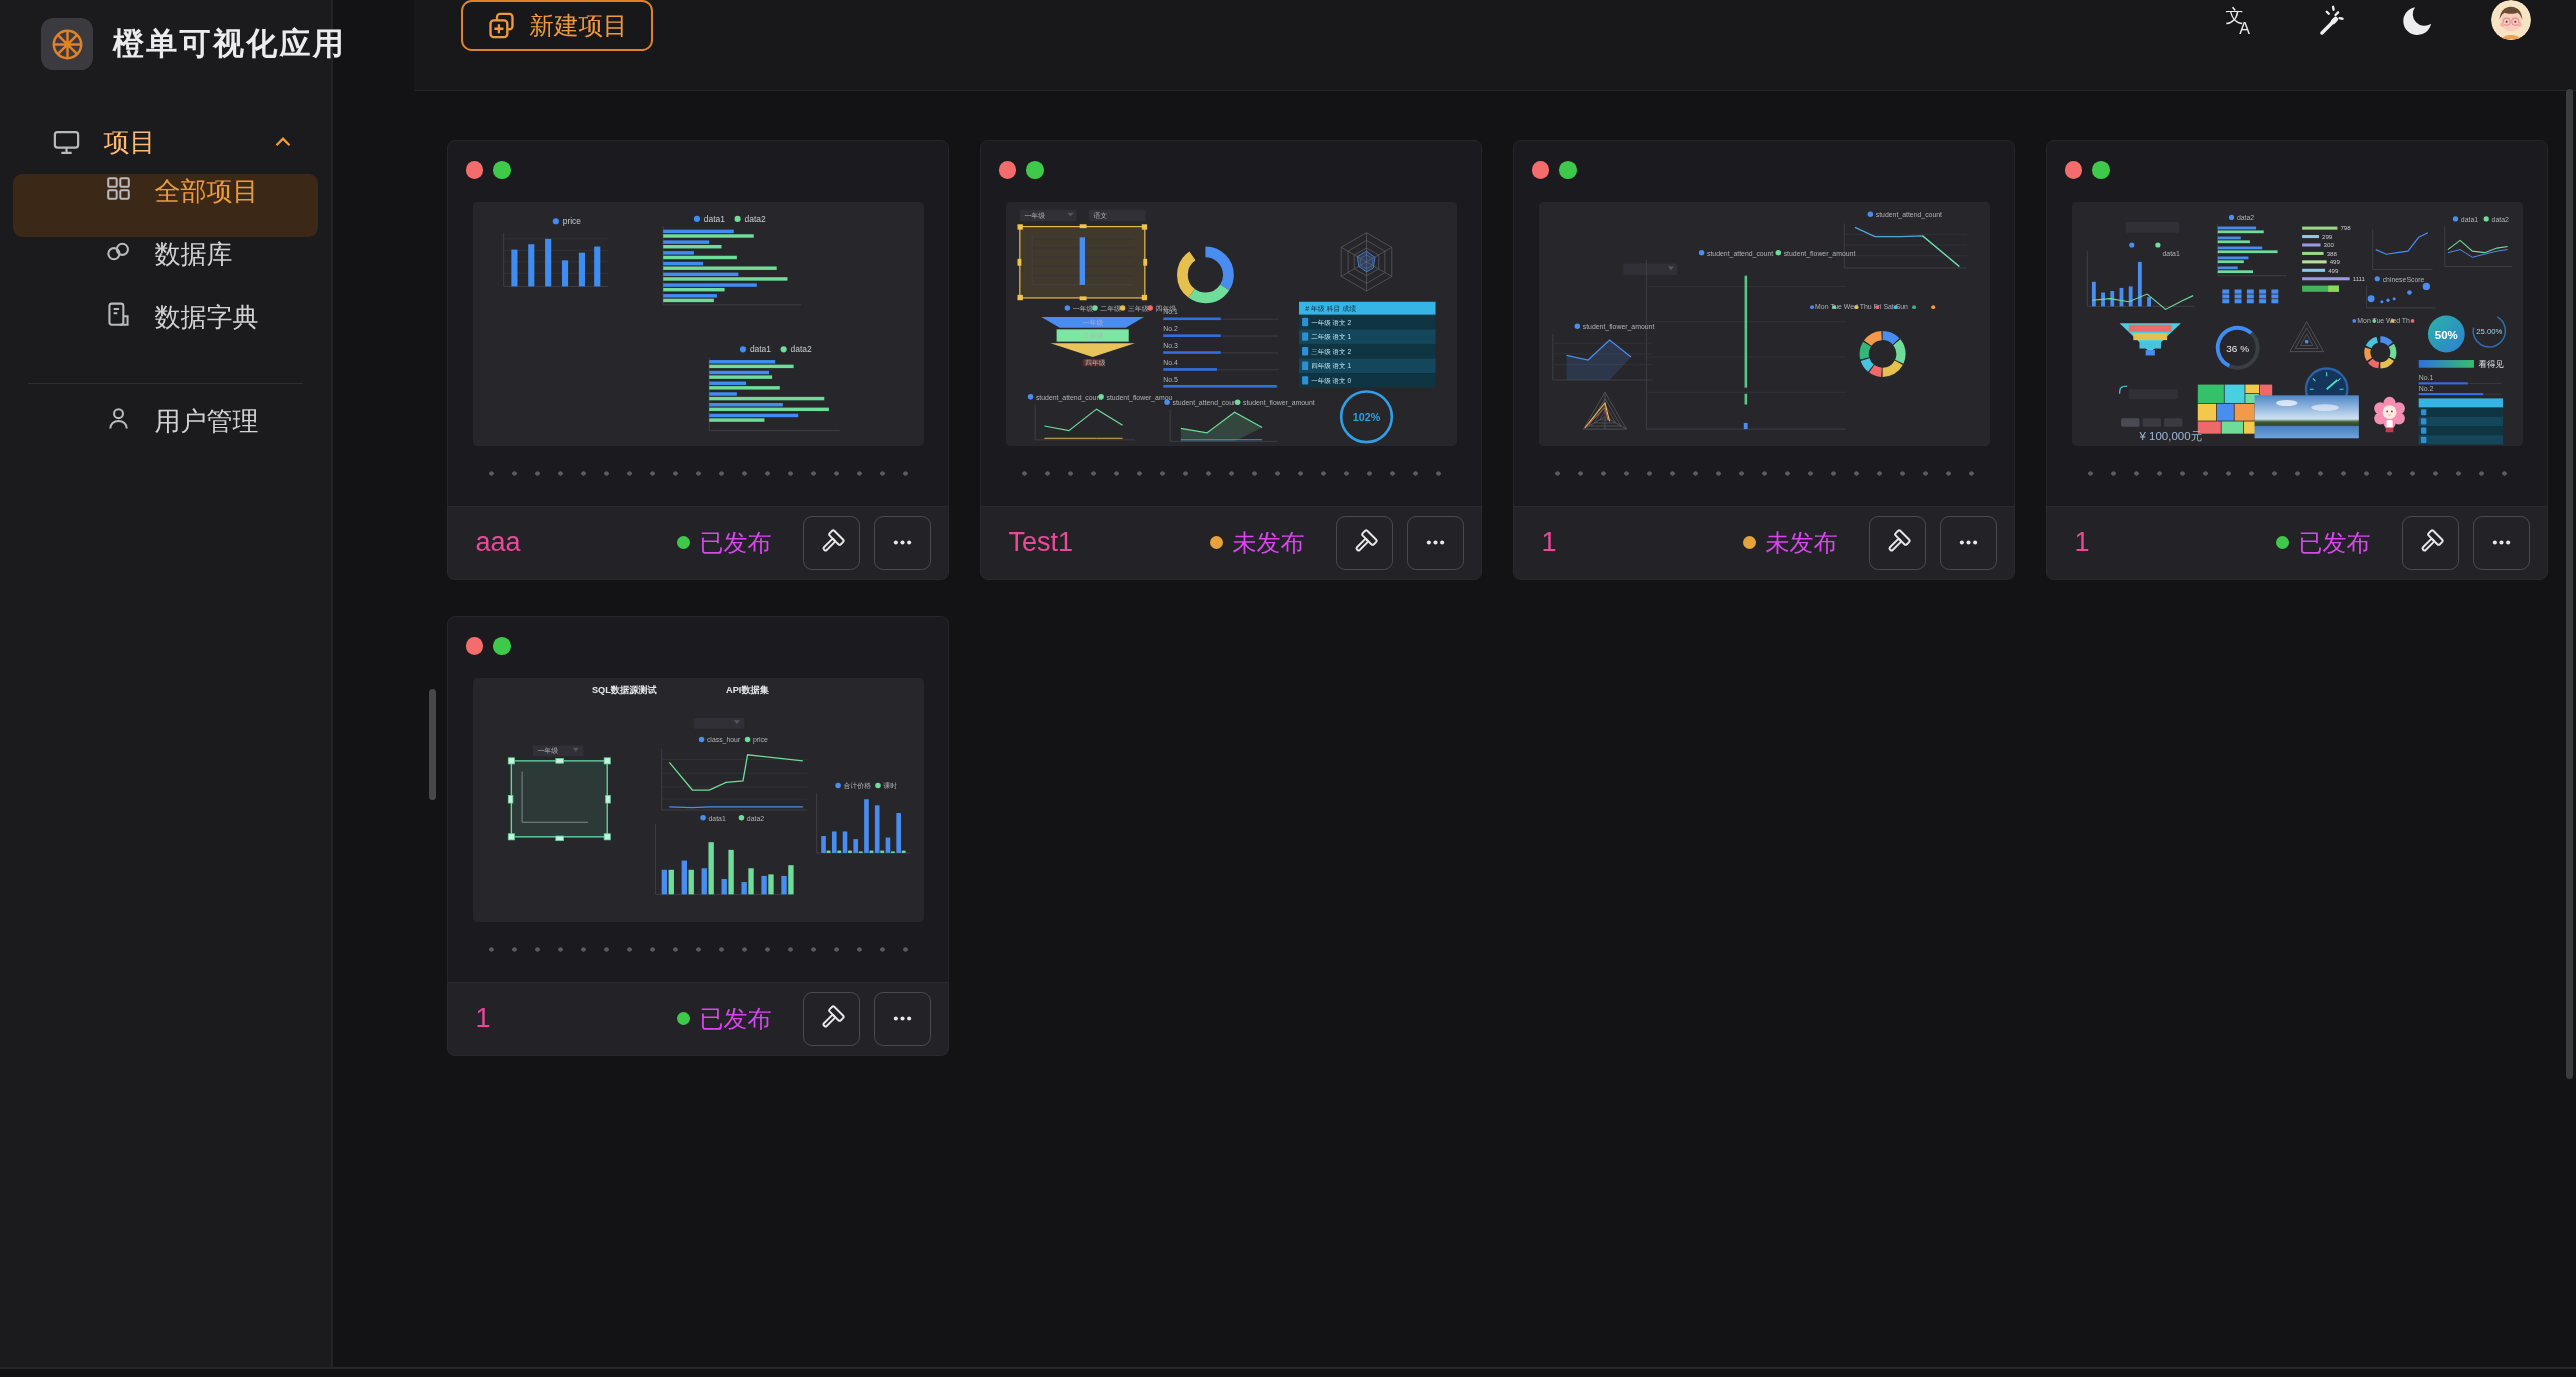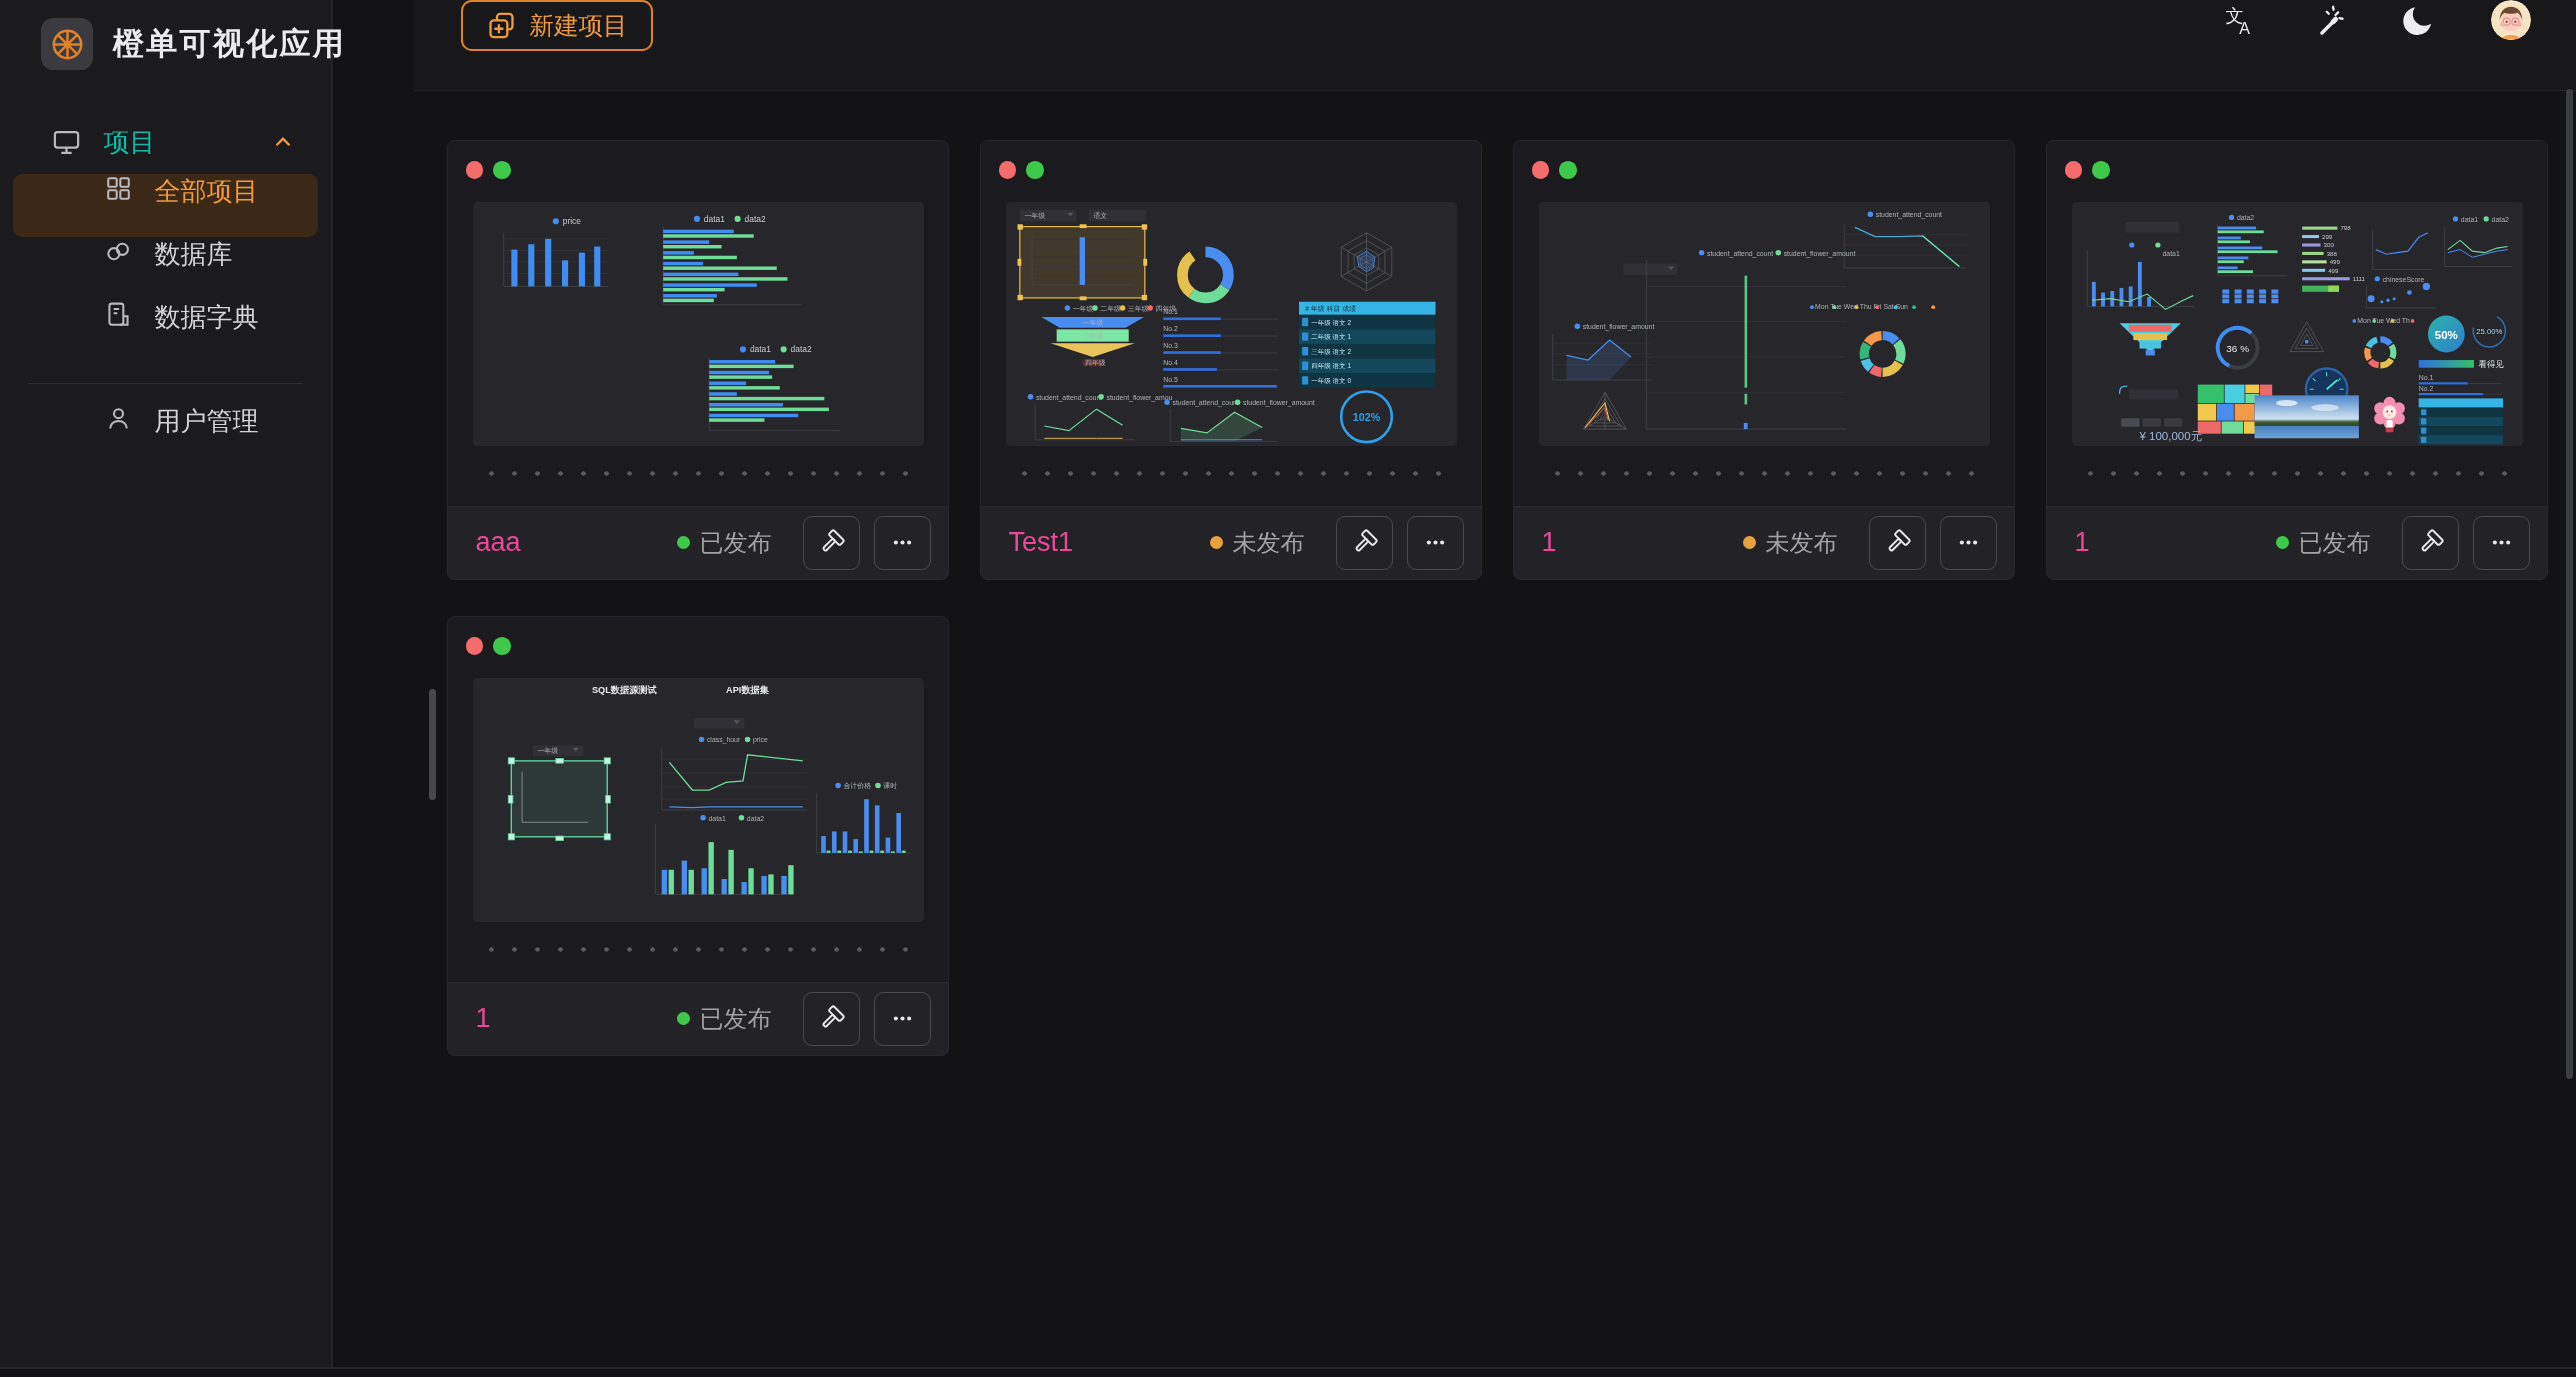--- a/index.html
+++ b/index.html
@@ -8,21 +8,21 @@
 
   
   .sidebar{position:absolute;left:0;top:0;width:333px;height:1377px;background:#1b1b1e;border-right:2.3px solid #242428;z-index:3}
   .logo-row{display:flex;align-items:center;gap:20px;padding:18.4px 0 0 41px}
   .logo-box{width:52px;height:52px;border-radius:12.3px;background:#3a3a3f;display:flex;align-items:center;justify-content:center;flex:none}
   .app-title{font-size:31px;font-weight:bold;color:#ececee;letter-spacing:2.3px;white-space:nowrap}
   .menu{margin-top:40px}
   .section-head{display:flex;align-items:center;height:64px;padding:0 35px 0 51px;font-size:26px;color:#e2e2e4}
   .section-head .s-icon{width:31px;height:31px;color:#b9babd;flex:none}
   .section-head .lbl{margin-left:21.5px;flex:1}
-  .section-head.projects .lbl{color:#14b8a6}
+  .section-head.projects .lbl{color:#fdba74}
   .section-head .chev{width:26px;height:26px;color:#c6c7ca}
   .section-head.projects .chev{color:#ef9a3d}
   .item{display:flex;align-items:flex-start;height:63px;margin:0 13px;padding-left:91px;border-radius:9.2px;font-size:26px;color:#d3d3d6;gap:21.5px;cursor:pointer}
   .item .i-icon{width:29px;height:29px;color:#b9babd;flex:none}
   .item.active{background:#3b2817;color:#ef9a3d}
   .divider{border-top:1.5px solid #2e2e32;margin:20px 28px}
   .side-thumb{position:absolute;left:429px;top:689px;width:7px;height:111px;border-radius:3.8px;background:#47484c;z-index:5}
 
   
   .topbar{position:absolute;left:414px;top:0;width:2162px;height:91px;background:#18181b;border-bottom:1.5px solid #26262a;display:flex;align-items:flex-start;z-index:2}
@@ -40,21 +40,21 @@
 
   .card{position:absolute;width:502px;height:439px;background:#1b1b1f;border:1.5px solid #26262a;border-radius:7.7px}
   .cdot{position:absolute;top:20px;width:17.7px;height:17.7px;border-radius:50%}
   .cdot.red{left:17.7px;background:#f56c6c}
   .cdot.grn{left:45px;background:#3fc94b}
   .thumb{position:absolute;left:24.6px;top:61px;width:451px;height:244px;background:#27272b;border-radius:4.6px;overflow:hidden}
   .thumb svg{display:block;width:451px;height:244px}
   .dotsrow{position:absolute;left:32px;top:330px;width:439px;height:5.4px;background-image:radial-gradient(circle,#5a5a5f 2px,transparent 2.6px);background-size:23px 5.4px;background-repeat:repeat-x}
   .cardfoot{position:absolute;left:-1.5px;bottom:-1.5px;width:502px;height:74px;background:#232327;border:1.5px solid #2a2a2e;border-radius:0 0 7.7px 7.7px;display:flex;align-items:center;padding:0 17px 0 28px}
   .cname{flex:1;font-size:27px;color:#ec4899}
-  .status{display:flex;align-items:center;gap:10px;font-size:24px;color:#a3a3a3;margin-right:17px}
+  .status{display:flex;align-items:center;gap:10px;font-size:24px;color:#d946ef;margin-right:17px}
   .sdot{width:13px;height:13px;border-radius:50%}
   .sdot.pub{background:#3fc94b}
   .sdot.unpub{background:#e6a23c}
   .ibtn{width:57px;height:54px;border:1.5px solid #4a4b4f;border-radius:9.2px;background:transparent;display:flex;align-items:center;justify-content:center;margin-left:14px;color:#e8e8ea;cursor:pointer}
   .ibtn svg{width:29px;height:29px}
 
   
   .tt{font-size:11px;fill:#c9ccd0}
   .ts{font-size:9px;fill:#aeb2b6}
   .axis{stroke:#44454a;stroke-width:1}

